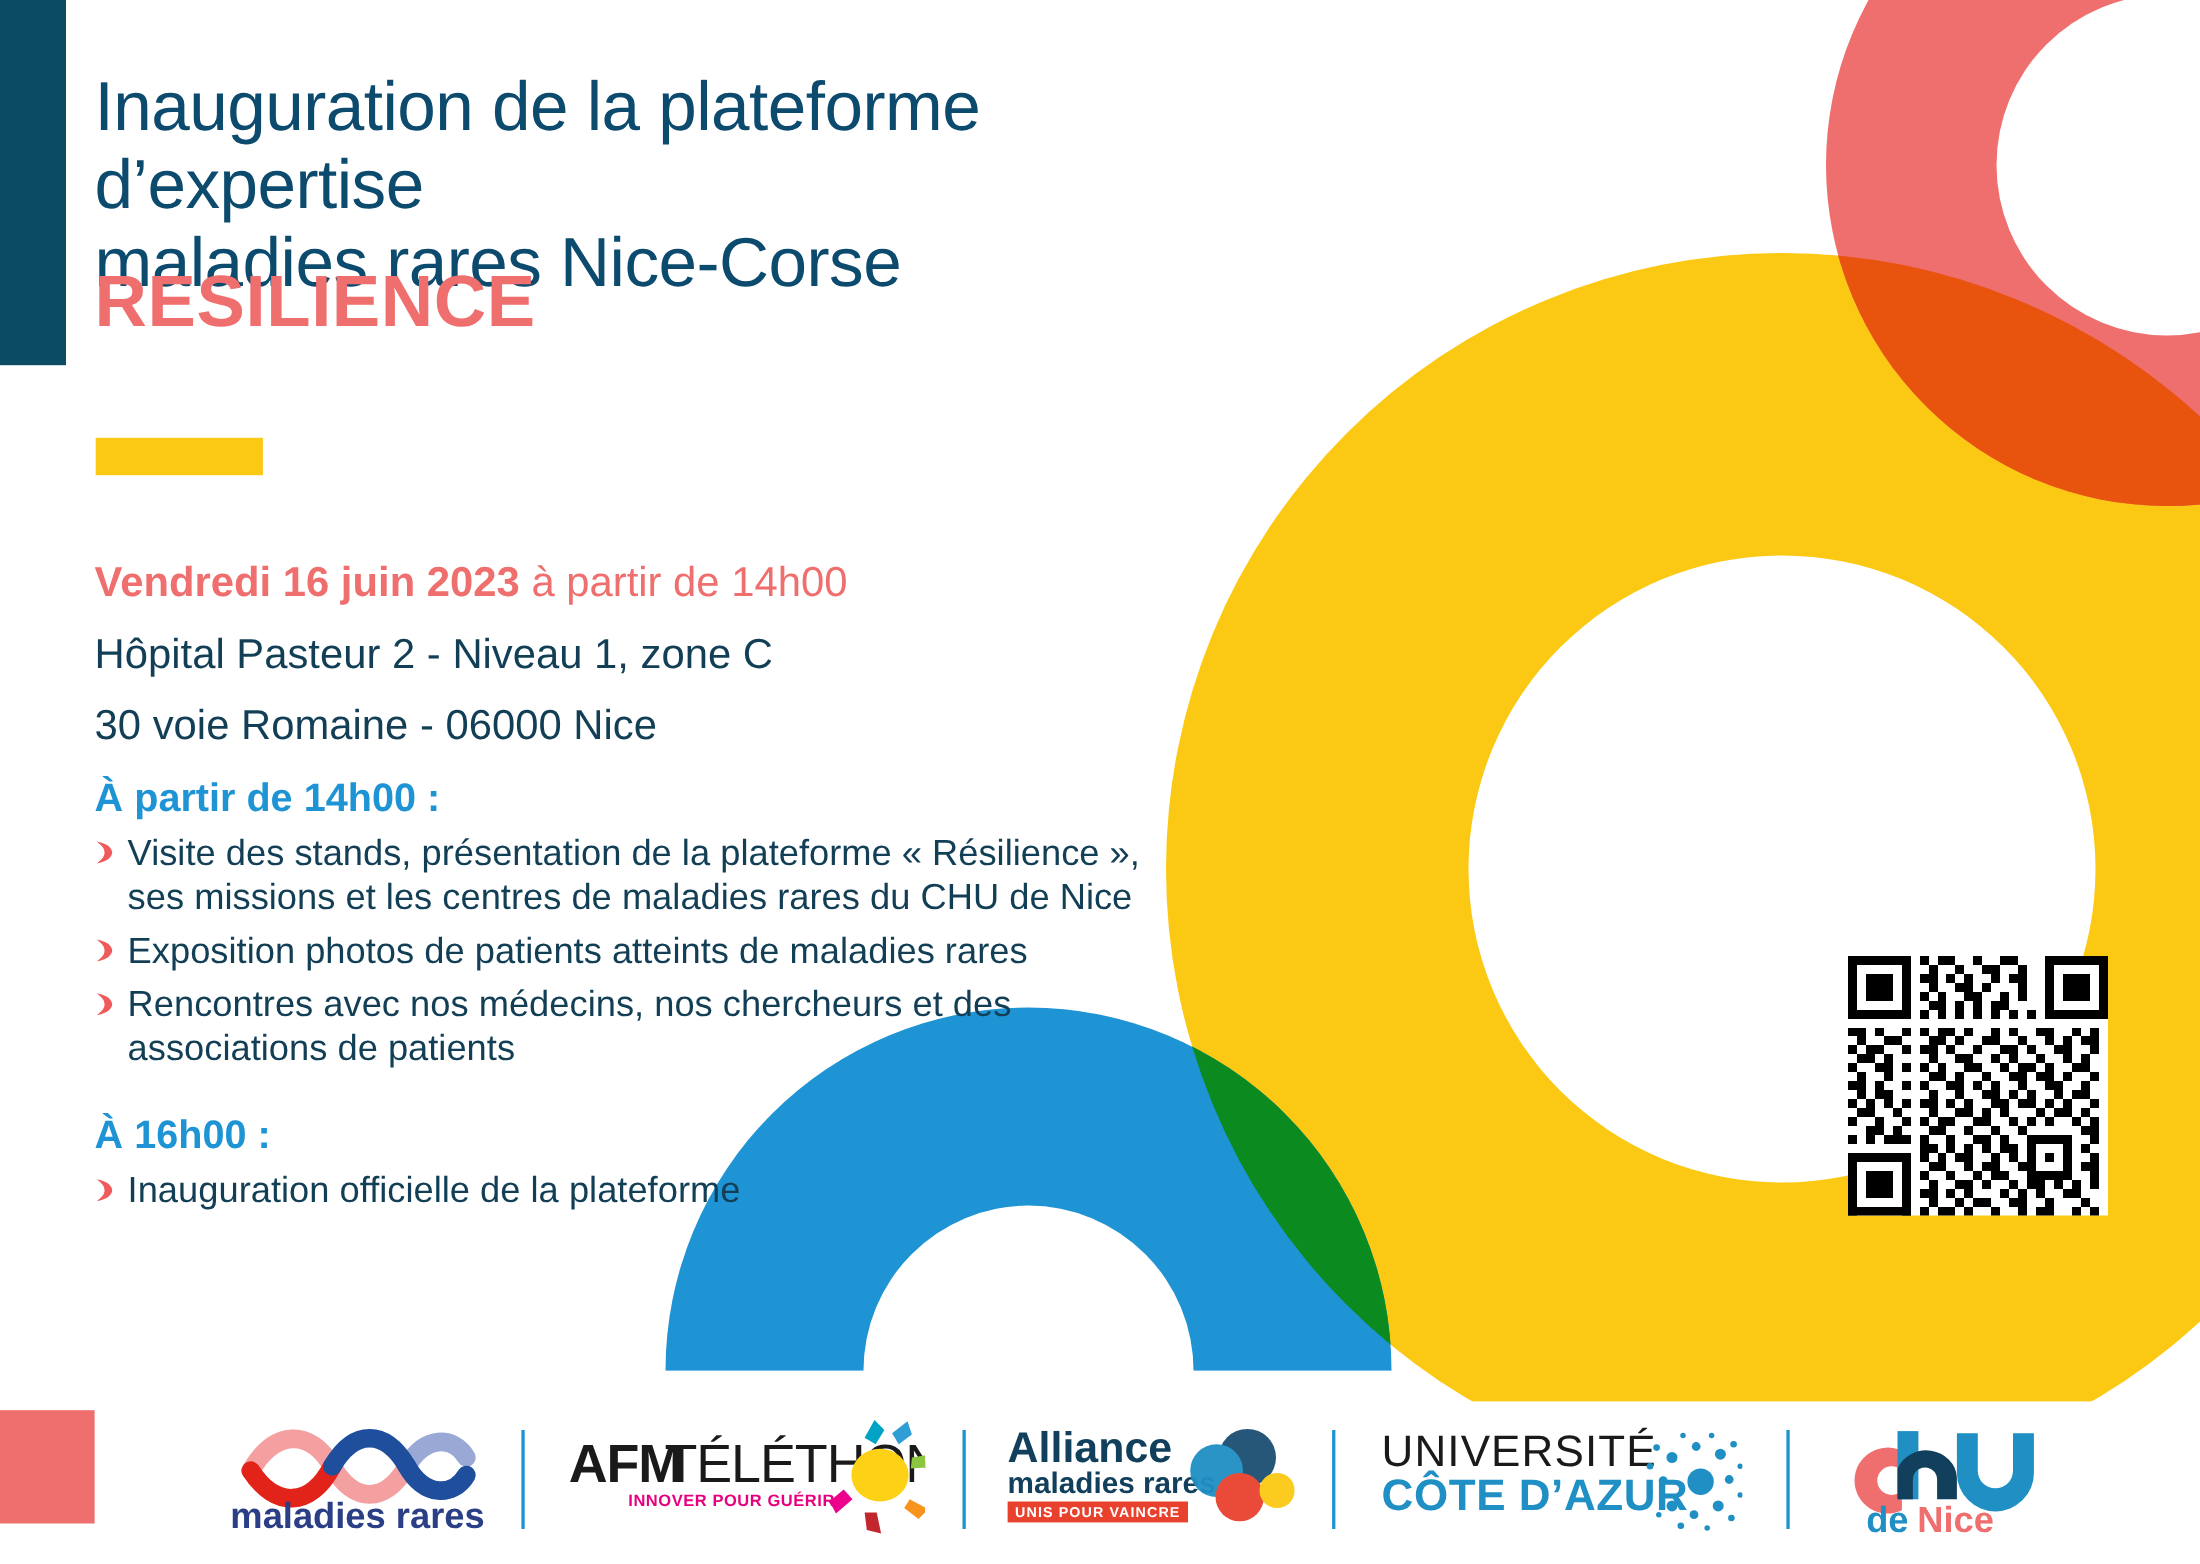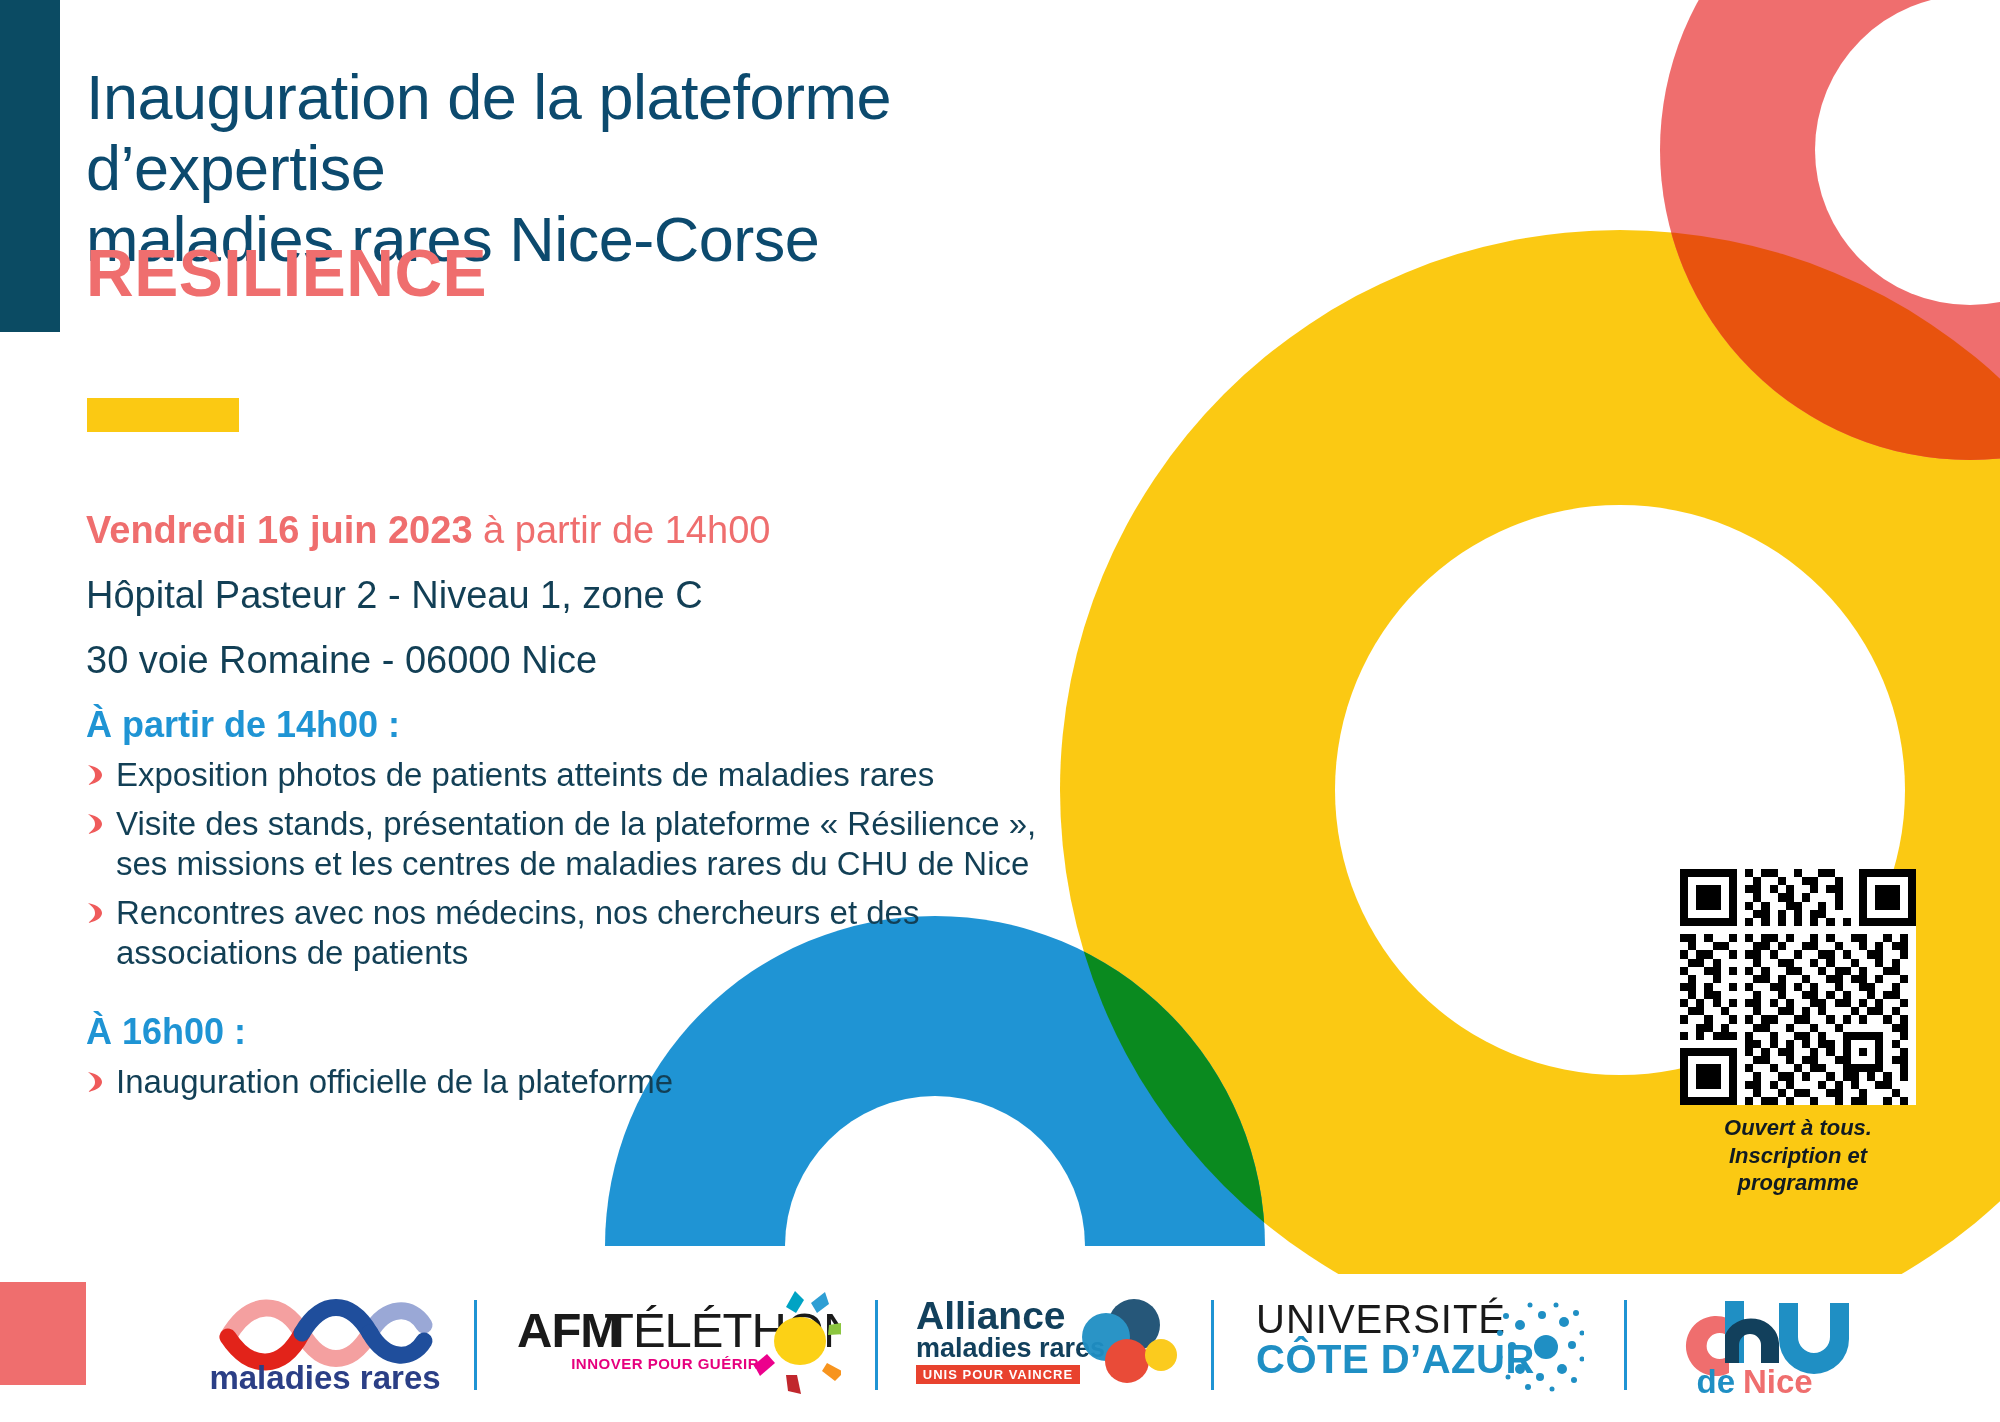--- a/index.html
+++ b/index.html
@@ -261,27 +261,27 @@
     </div>
 
     <div class="program">
 
       <div class="prog-heading">À partir de 14h00 :</div>
       <ul class="prog-list">
         <li>
           <svg class="bullet-icon" viewBox="0 0 18 22" xmlns="http://www.w3.org/2000/svg">
             <path d="M2 1 C13 3, 16 8, 16 11 C16 14, 13 19, 2 21 C8 16, 9 14, 9 11 C9 8, 8 6, 2 1 Z" fill="#ef5b5b"></path>
           </svg>
-          <span>Exposition photos de patients atteints de maladies rares</span>
+          <span>Visite des stands, présentation de la plateforme « Résilience », ses missions et les centres de maladies rares du CHU de Nice</span>
         </li>
         <li>
           <svg class="bullet-icon" viewBox="0 0 18 22" xmlns="http://www.w3.org/2000/svg">
             <path d="M2 1 C13 3, 16 8, 16 11 C16 14, 13 19, 2 21 C8 16, 9 14, 9 11 C9 8, 8 6, 2 1 Z" fill="#ef5b5b"></path>
           </svg>
-          <span>Visite des stands, présentation de la plateforme « Résilience », ses missions et les centres de maladies rares du CHU de Nice</span>
+          <span>Exposition photos de patients atteints de maladies rares</span>
         </li>
         <li>
           <svg class="bullet-icon" viewBox="0 0 18 22" xmlns="http://www.w3.org/2000/svg">
             <path d="M2 1 C13 3, 16 8, 16 11 C16 14, 13 19, 2 21 C8 16, 9 14, 9 11 C9 8, 8 6, 2 1 Z" fill="#ef5b5b"></path>
           </svg>
           <span>Rencontres avec nos médecins, nos chercheurs et des associations de patients</span>
         </li>
       </ul>
 
       <div class="prog-heading second">À 16h00 :</div>
@@ -531,25 +531,20 @@
         <rect x="8" y="28" width="1" height="1"></rect>
           <rect x="10" y="28" width="2" height="1"></rect>
         <rect x="13" y="28" width="1" height="1"></rect>
           <rect x="16" y="28" width="1" height="1"></rect>
         <rect x="19" y="28" width="1" height="1"></rect>
           <rect x="21" y="28" width="2" height="1"></rect>
         <rect x="25" y="28" width="1" height="1"></rect>
           <rect x="27" y="28" width="1" height="1"></rect>
       </g>
     </svg>
-    <div class="qr-caption">
-      <div>Ouvert à tous.</div>
-      <div>Inscription et</div>
-      <div>programme</div>
-    </div>
   </div>
 
   <div class="footer">
     <div class="logo-row">
 
       <div class="logo-cell logo-maladies">
         <svg viewBox="0 0 230 115" width="230" height="115" xmlns="http://www.w3.org/2000/svg">
           <g fill="none" stroke-width="17" stroke-linecap="round">
             <path d="M18 52 C40 14, 72 14, 92 48" stroke="#f4a0a0"></path>
             <path d="M92 48 C112 82, 140 82, 160 48" stroke="#f4a0a0"></path>

